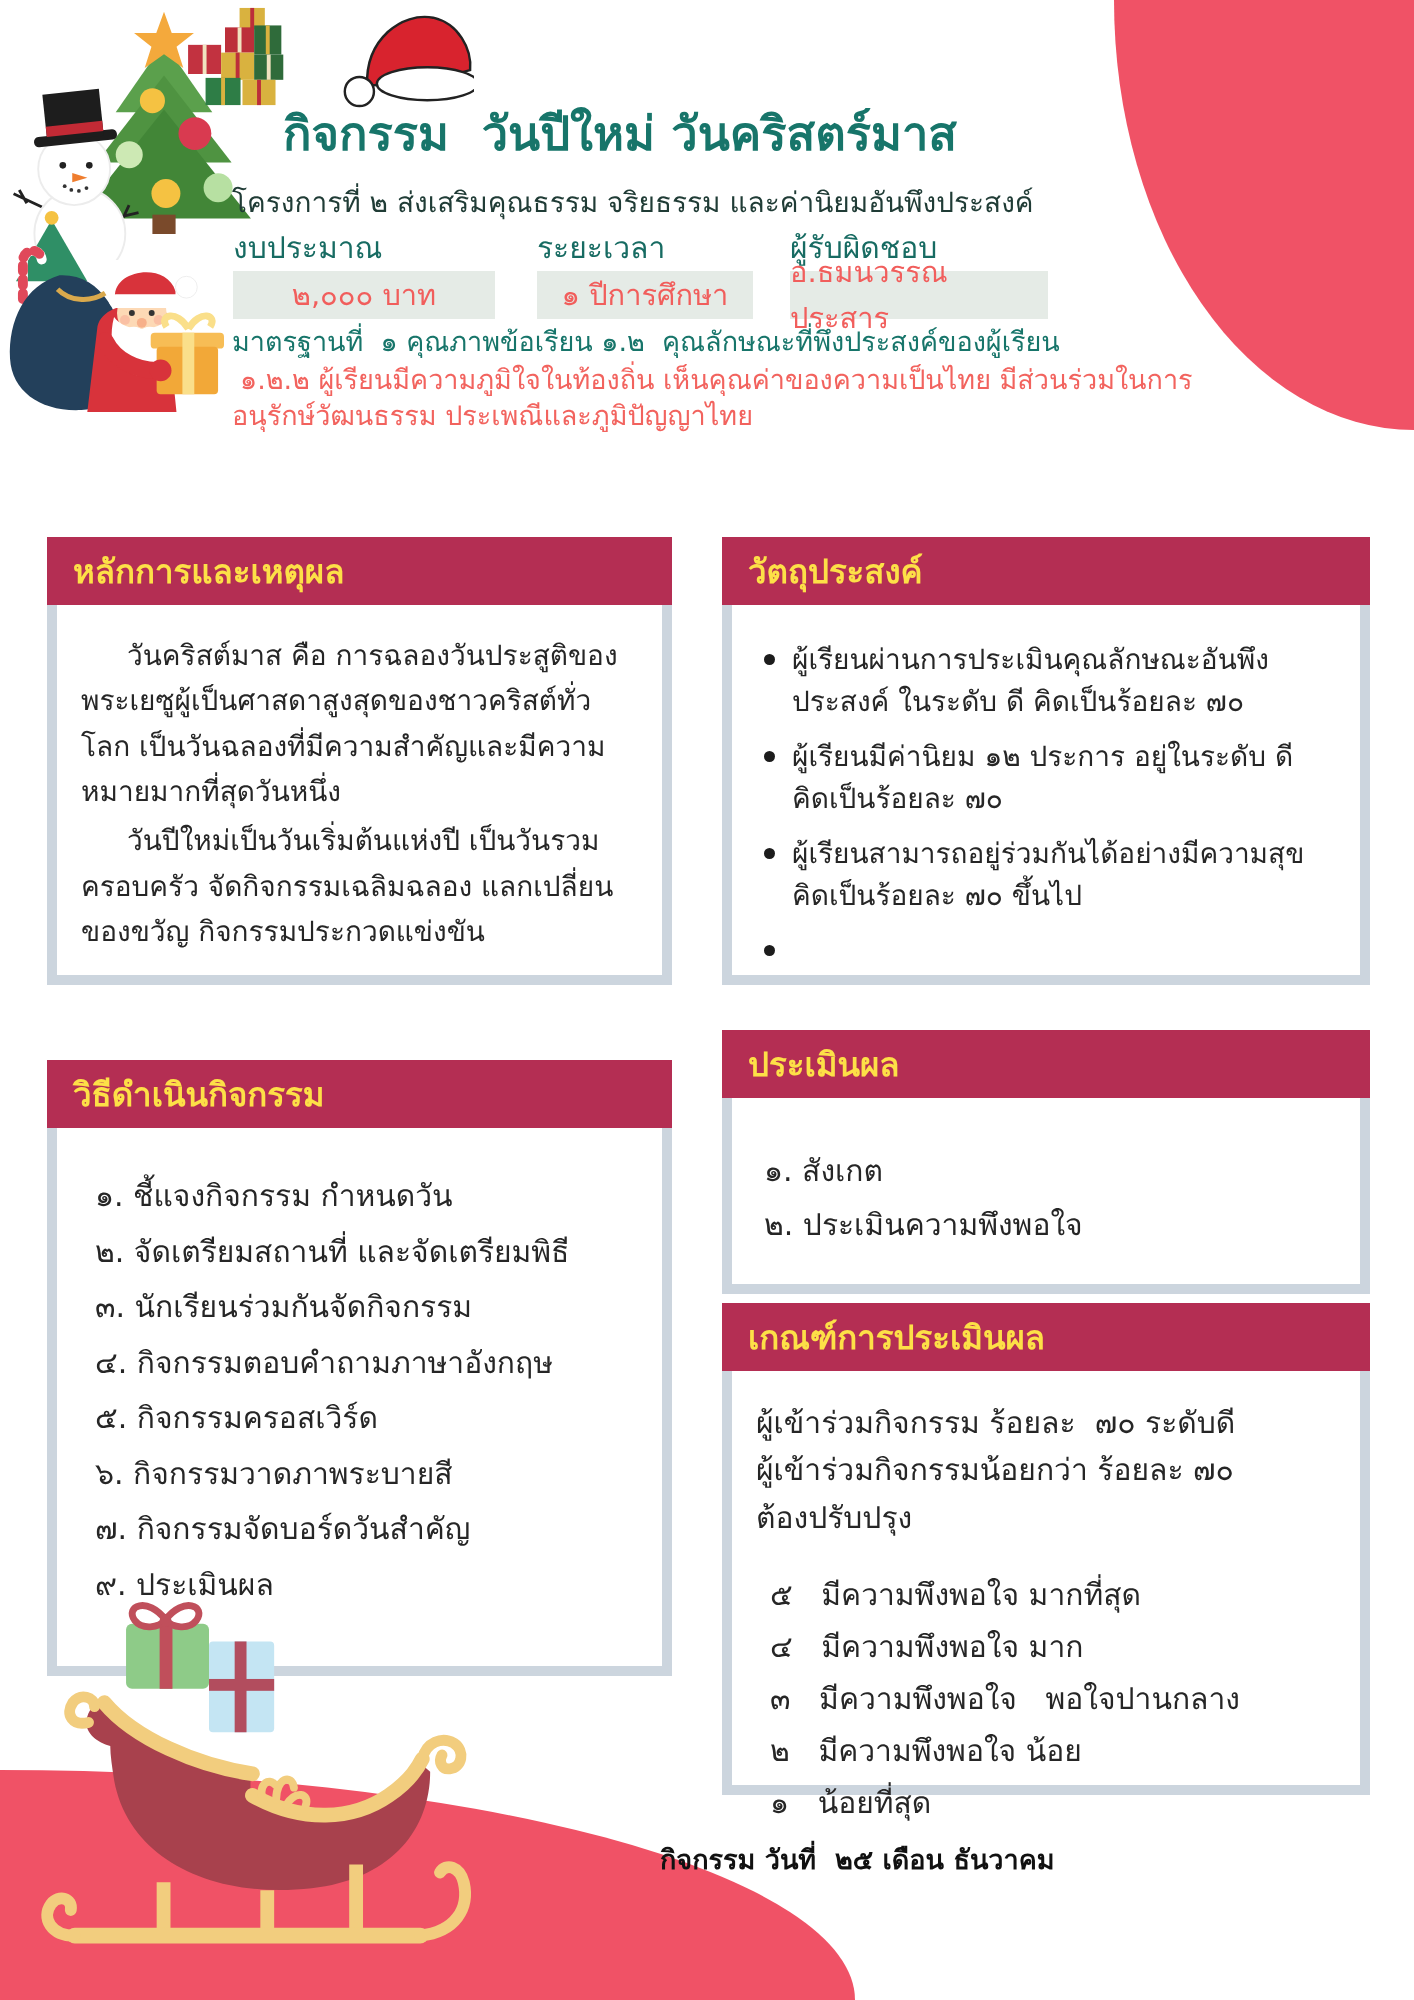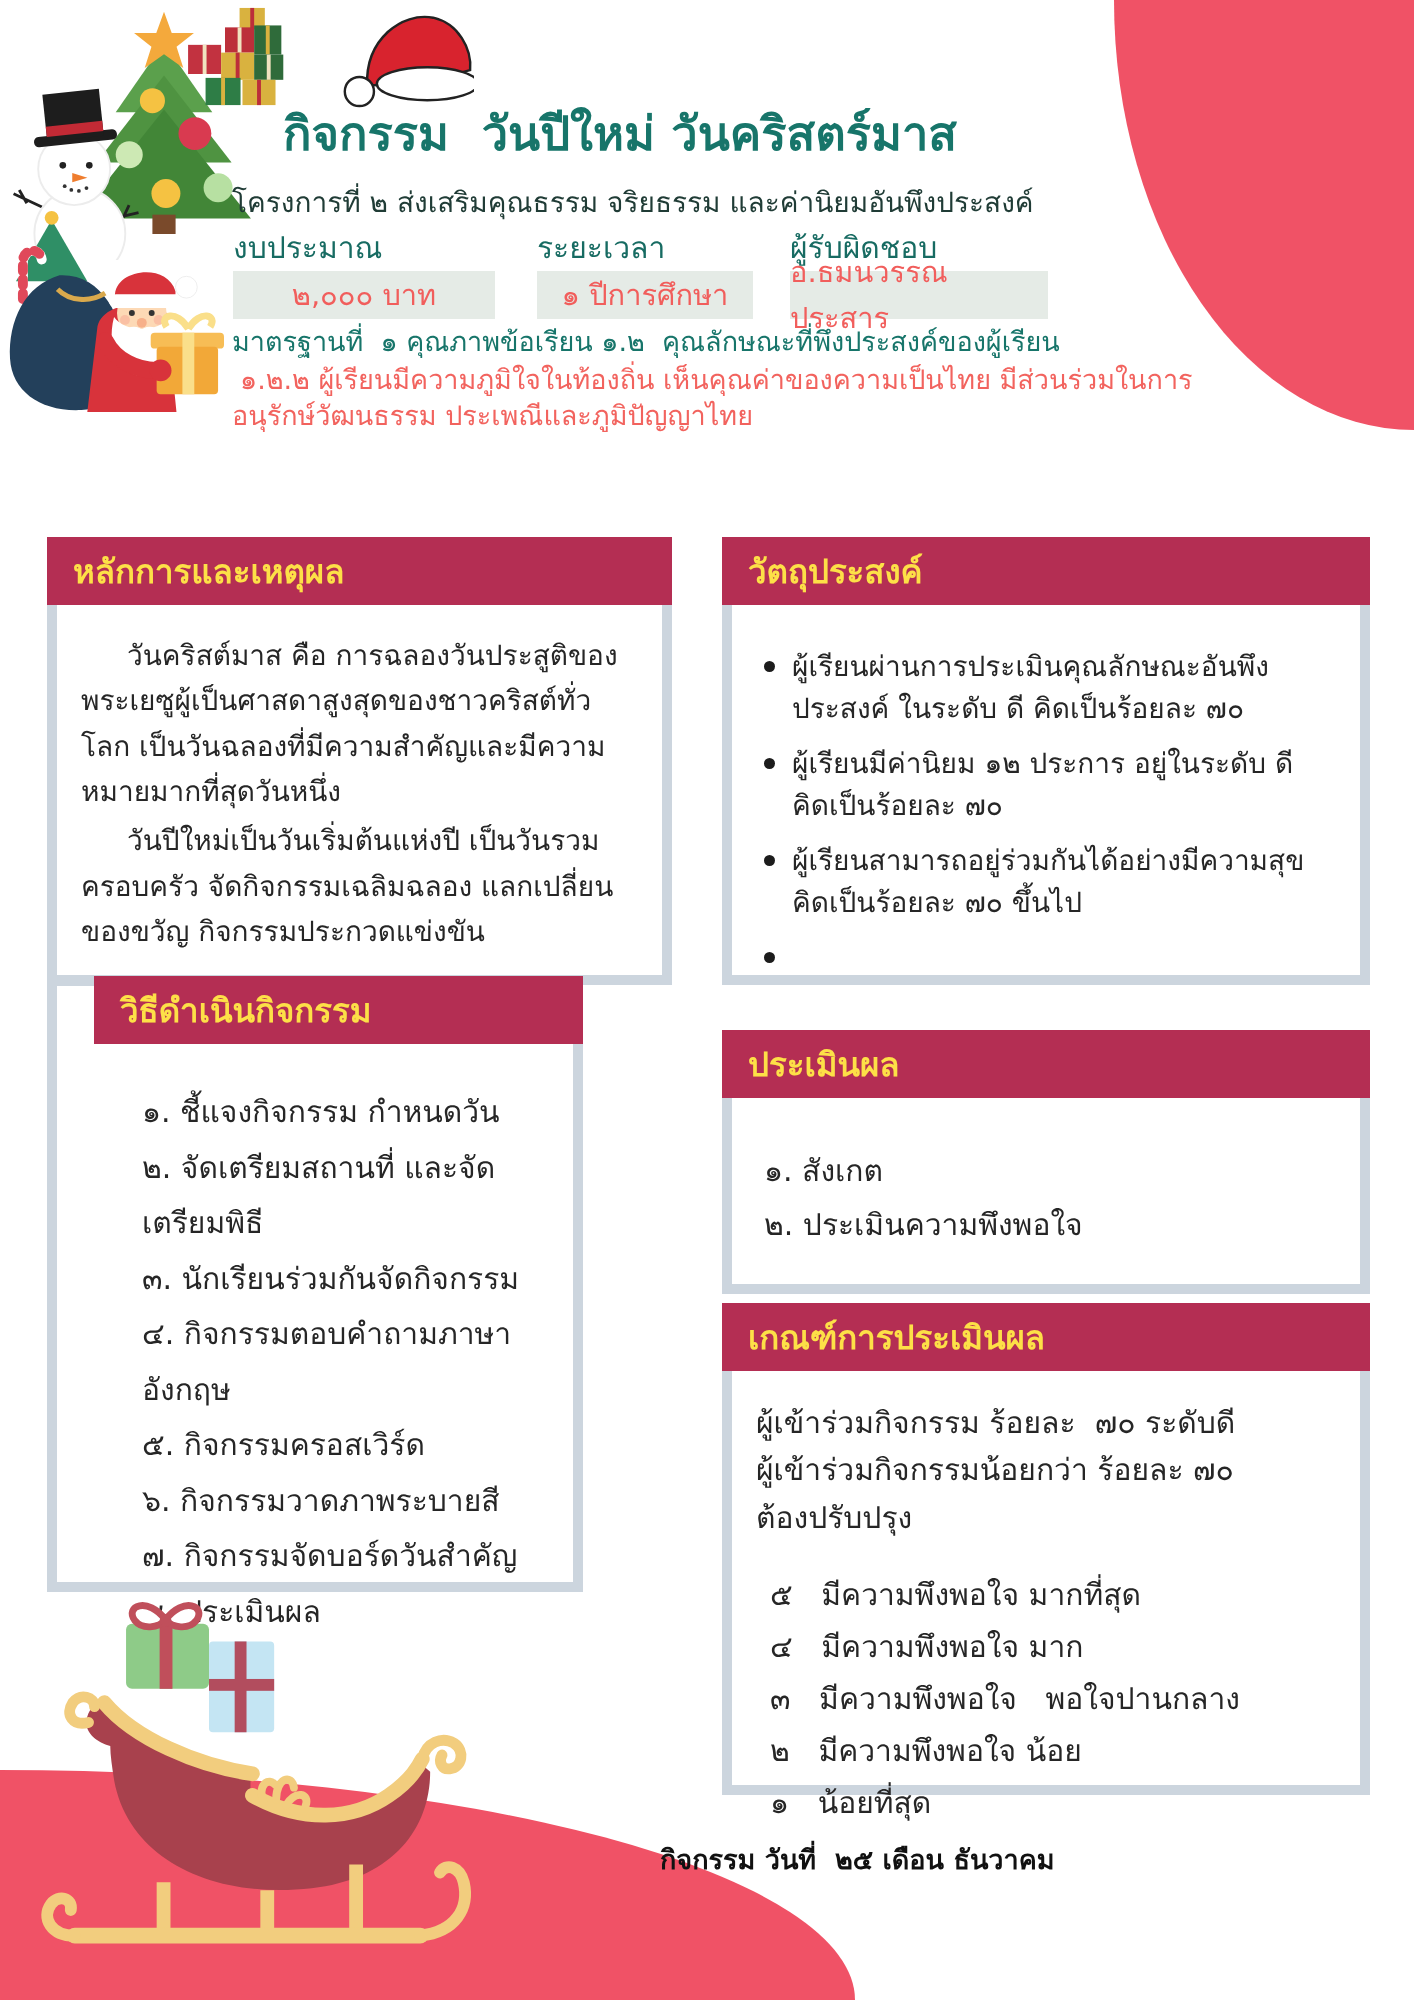--- a/index.html
+++ b/index.html
@@ -44,25 +44,25 @@
   .card {
     position:absolute; background:#ffffff; border:10px solid #ccd5de; box-sizing:border-box;
   }
   .card-header {
     margin:-10px -10px 8px -10px; height:68px; background:#b42e53; color:#fde047;
     font-size:33px; font-weight:700; display:flex; align-items:center; padding-left:26px;
   }
   .card-body { padding:20px 24px 10px 24px; font-size:28px; color:#262626; }
   .card-rationale { left:47px;  top:537px;  width:625px; height:448px; }
   .card-objectives{ left:722px; top:537px;  width:648px; height:448px; }
-  .card-methods   { left:47px;  top:976px; width:536px; height:616px;padding-left:47px; }
+  .card-methods   { left:47px;  top:1060px; width:625px; height:616px; }
   .card-evaluation{ left:722px; top:1030px; width:648px; height:264px; }
   .card-criteria  { left:722px; top:1303px; width:648px; height:492px; }
   .card-rationale p { margin:0 0 4px 0; text-indent:46px; line-height:1.62; }
-  .card-objectives ul { margin:13px 0 0 0; padding:0; list-style:none; }
+  .card-objectives ul { margin:6px 0 0 0; padding:0; list-style:none; }
   .card-objectives li { position:relative; padding-left:36px; margin-bottom:13px; line-height:1.5; min-height:30px; }
   .card-objectives li::before {
     content:""; position:absolute; left:8px; top:15px; width:11px; height:11px;
     border-radius:50%; background:#1c1c1c;
   }
   .method-item { font-size:30px; line-height:1.85; padding-left:14px; white-space:pre-wrap; }
   .card-methods .card-body { padding-top:32px; }
   .eval-item { font-size:30px; line-height:1.8; padding-left:8px; white-space:pre-wrap; }
   .card-evaluation .card-body { padding-top:26px;margin-top:20px; }
   .crit-line { font-size:30px; line-height:1.58; white-space:pre-wrap; }

